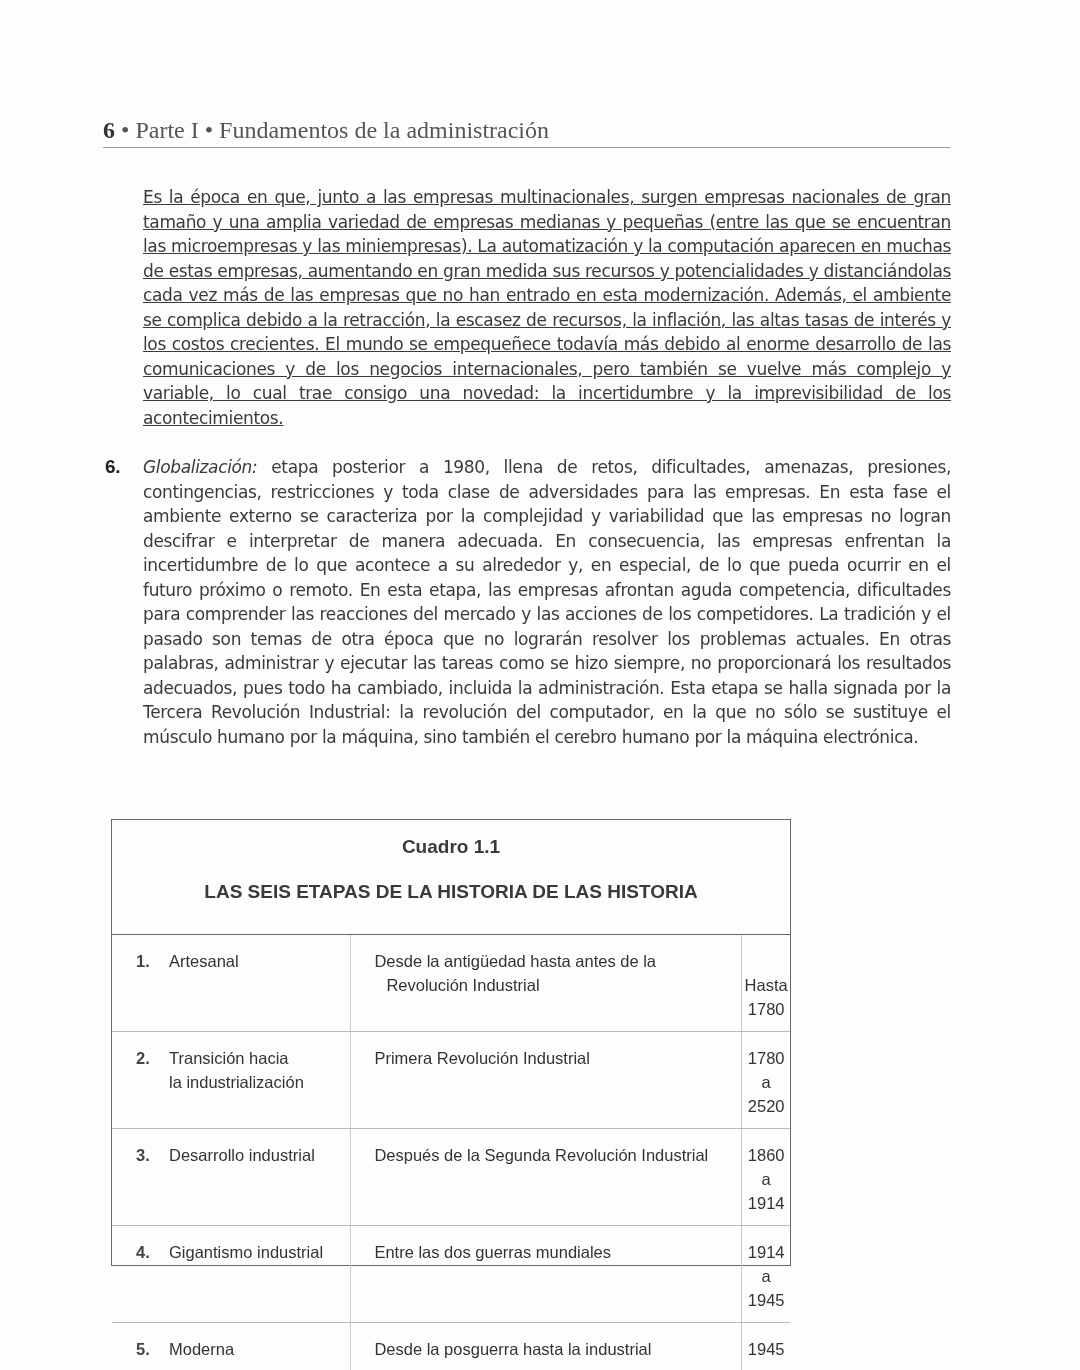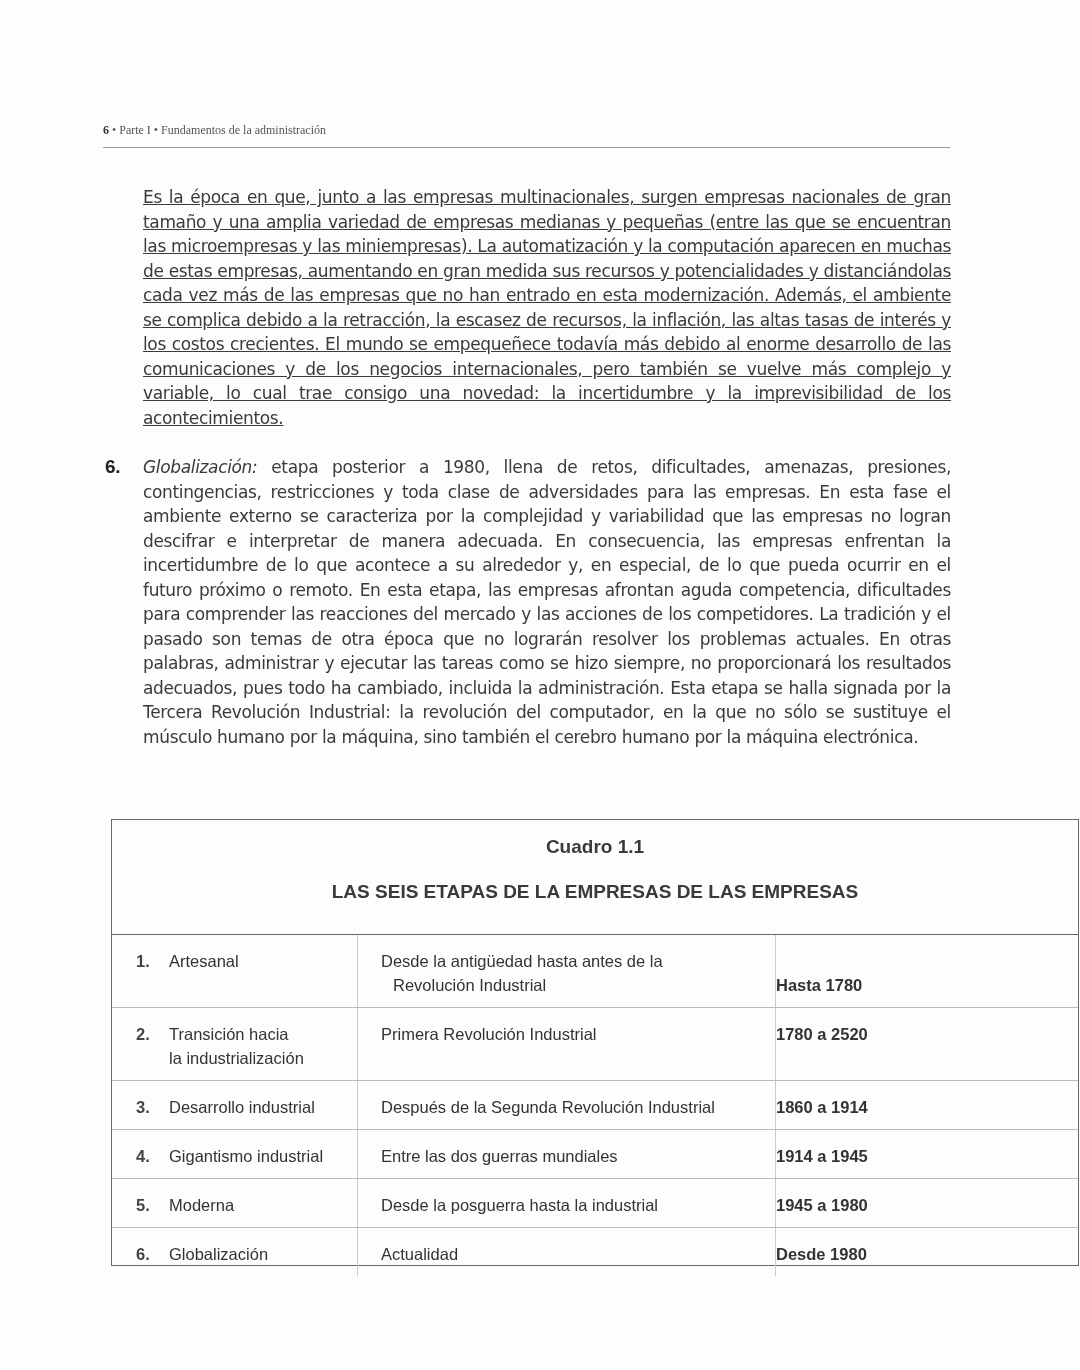--- a/index.html
+++ b/index.html
@@ -2,73 +2,73 @@
 <html><head>
   <meta charset="utf-8">
   <style>
     html, body { margin: 0; padding: 0; }
     body {
       width: 1080px; height: 1370px; background: #fdfdfd;
       position: relative; overflow: hidden; color: #2a2a2a;
     }
     .running-head {
       position: absolute; left: 103px; top: 119px; width: 847px;
-      font-family: "Liberation Serif", serif; font-size: 12px; color: #555;
+      font-family: "Liberation Serif", serif; font-size: 24px; color: #555;
       border-bottom: 1px solid #9a9a9a; padding-bottom: 6px; line-height: 22px;
     }
     .running-head .pnum { font-weight: bold; color: #333; }
     .body-text {
       position: absolute; left: 143px; width: 808px;
       font-family: "DejaVu Sans", sans-serif; font-size: 17px; line-height: 24.5px;
       color: #3a3a3a; text-align: justify; letter-spacing: -0.35px;
     }
     .para1 { top: 185px; text-decoration: underline; }
     .para2 { top: 455px; }
     .item-num {
       position: absolute; left: -38px; top: 0; font-weight: bold; color: #222;
       font-family: "Liberation Sans", sans-serif; font-size: 19px;
     }
     .item-term { font-style: italic; }
     .table-box {
-      position: absolute; left: 111px; top: 819px; width: 968px; height: 447px;
+      position: absolute; left: 111px; top: 819px; width: 680px; height: 447px;
       border: 1.5px solid #666; font-family: "Liberation Sans", sans-serif; color: #333;
       box-sizing: border-box;
     }
     .caption { height: 114px; border-bottom: 1.5px solid #666; text-align: center; }
     .caption-num { padding-top: 16px; font-size: 19px; font-weight: bold; color: #3a3a3a; }
     .caption-title { margin-top: 23px; font-size: 19px; font-weight: bold; color: #3a3a3a; }
     table { width: 100%; border-collapse: collapse; font-size: 16.5px; }
     td { vertical-align: top; padding: 0; border-bottom: 1px solid #bbb; }
     tr:last-child td { border-bottom: none; }
     td.c1 { width: 245px; border-right: 1px solid #ccc; }
     td.c2 { width: 417px; border-right: 1px solid #ccc; }
     .stage { display: flex; padding: 14px 0 10px 24px; line-height: 24px; }
     .stage .num { width: 33px; font-weight: bold; color: #444; }
     .desc { padding: 14px 10px 10px 23px; line-height: 24px; }
     .desc .l2 { padding-left: 12px; }
-    .period { padding: 14px 0 10px 0; text-align: left; line-height: 24px; font-weight: bold; }
+    .period { padding: 14px 0 10px 0; text-align: center; line-height: 24px; }
   </style>
 </head>
 <body>
 
 <div class="running-head">
   <span class="pnum">6</span><span> • Parte I • Fundamentos de la administración</span>
 </div>
 
 <div class="body-text para1">Es la época en que, junto a las empresas multinacionales, surgen empresas nacionales de gran tamaño y una amplia variedad de empresas medianas y pequeñas (entre las que se encuentran las microempresas y las miniempresas). La automatización y la computación aparecen en muchas de estas empresas, aumentando en gran medida sus recursos y potencialidades y distanciándolas cada vez más de las empresas que no han entrado en esta modernización. Además, el ambiente se complica debido a la retracción, la escasez de recursos, la inflación, las altas tasas de interés y los costos crecientes. El mundo se empequeñece todavía más debido al enorme desarrollo de las comunicaciones y de los negocios internacionales, pero también se vuelve más complejo y variable, lo cual trae consigo una novedad: la incertidumbre y la imprevisibilidad de los acontecimientos.</div>
 
 <div class="body-text para2">
   <span class="item-num">6.</span>
   <span class="item-term">Globalización:</span><span> etapa posterior a 1980, llena de retos, dificultades, amenazas, presiones, contingencias, restricciones y toda clase de adversidades para las empresas. En esta fase el ambiente externo se caracteriza por la complejidad y variabilidad que las empresas no logran descifrar e interpretar de manera adecuada. En consecuencia, las empresas enfrentan la incertidumbre de lo que acontece a su alrededor y, en especial, de lo que pueda ocurrir en el futuro próximo o remoto. En esta etapa, las empresas afrontan aguda competencia, dificultades para comprender las reacciones del mercado y las acciones de los competidores. La tradición y el pasado son temas de otra época que no lograrán resolver los problemas actuales. En otras palabras, administrar y ejecutar las tareas como se hizo siempre, no proporcionará los resultados adecuados, pues todo ha cambiado, incluida la administración. Esta etapa se halla signada por la Tercera Revolución Industrial: la revolución del computador, en la que no sólo se sustituye el músculo humano por la máquina, sino también el cerebro humano por la máquina electrónica.</span>
 </div>
 
 <div class="table-box">
   <div class="caption">
     <div class="caption-num">Cuadro 1.1</div>
-    <div class="caption-title">LAS SEIS ETAPAS DE LA EMPRESAS DE LAS EMPRESAS</div>
+    <div class="caption-title">LAS SEIS ETAPAS DE LA HISTORIA DE LAS HISTORIA</div>
   </div>
   <table>
     <tbody id="stages-body">
         <tr style="height: 70px;">
           <td class="c1">
             <div class="stage">
               <span class="num">1.</span>
               <span>
                 <div>Artesanal</div>
               </span>

